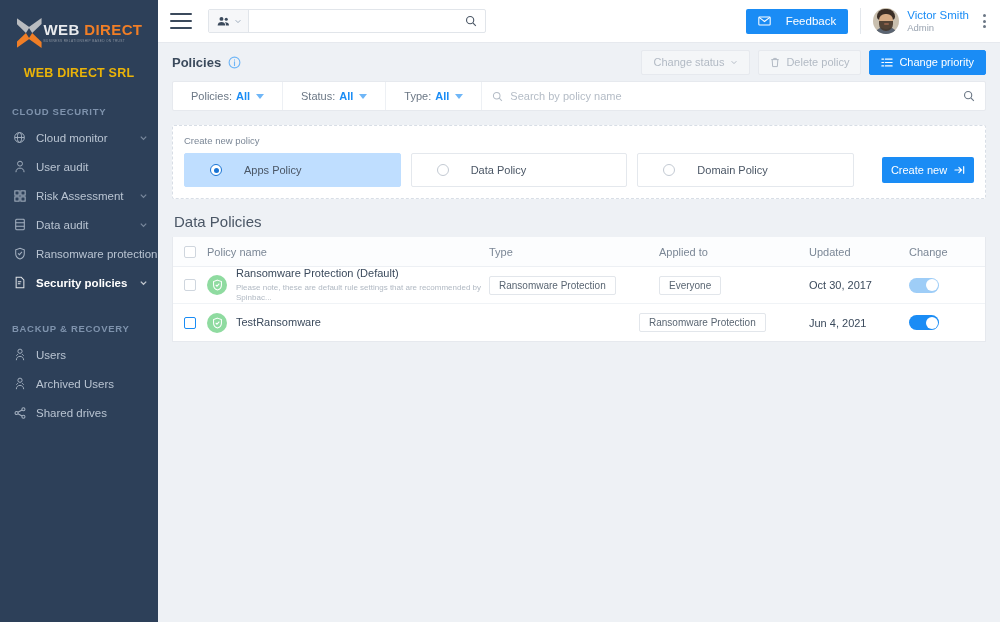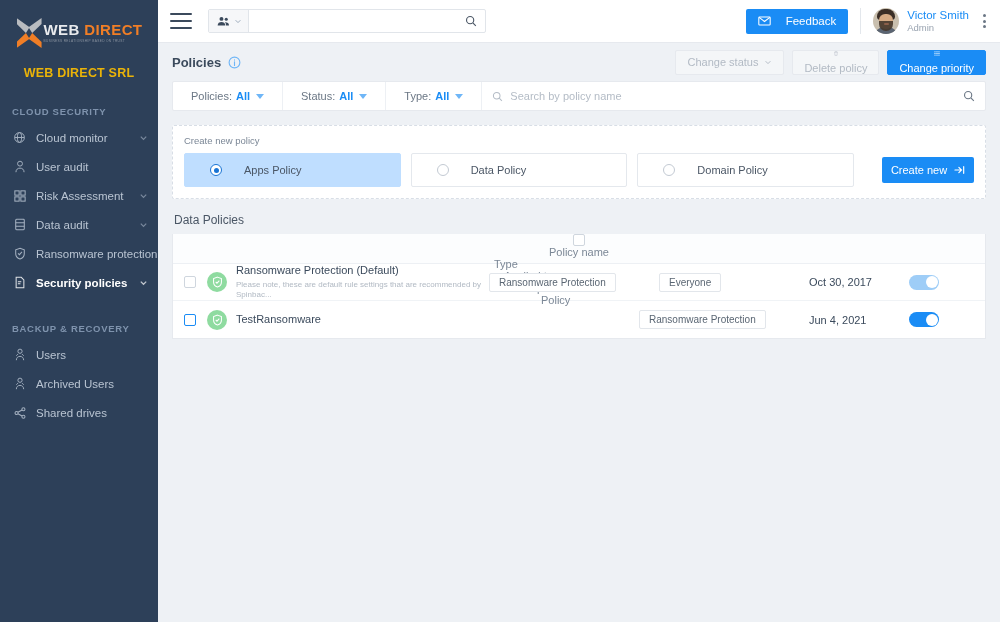--- a/index.html
+++ b/index.html
@@ -126,21 +126,21 @@
   .page-title { font-size: 13px; font-weight: bold; color: #3b4a5c; }
   .info-ico { margin-left: 7px; display: flex; align-items: center; cursor: pointer; }
   .head-spacer { flex: 1; }
   .btn {
     display: flex; align-items: center; gap: 6px; height: 25px; padding: 0 11px;
     font-size: 11px; border-radius: 2px; cursor: pointer; white-space: nowrap;
     font-family: "Liberation Sans", sans-serif;
   }
   .btn-disabled { background: #f4f6f8; color: #b2bac4; border: 1px solid #e6e9ee; }
   .btn-primary { background: #1a8cf5; color: #ffffff; border: 1px solid #1a8cf5; }
-  .btn + .btn { margin-left: 8px; flex-direction: column; }
+  .btn + .btn { margin-left: 8px; }
 
   
   .filterbar {
     height: 30px; min-height: 30px; margin: 0 14px; background: #ffffff;
     display: flex; align-items: center; border: 1px solid #e6e9ee; border-radius: 2px;
   }
   .filter {
     display: flex; align-items: center; gap: 4px; height: 100%;
     padding: 0 18px; font-size: 11px; color: #6b7785; cursor: pointer;
     border-right: 1px solid #edf0f4; white-space: nowrap;
@@ -178,27 +178,26 @@
     width: 5px; height: 5px; border-radius: 50%; background: #1a74d4;
   }
   .create-btn {
     width: 92px; height: 26px; background: #1a8cf5; color: #fff; border: 0;
     border-radius: 2px; font-size: 11px; cursor: pointer; margin-left: 18px;
     display: flex; align-items: center; justify-content: center; gap: 7px;
     font-family: "Liberation Sans", sans-serif;
   }
 
   
-  .table-title { font-size: 12px; color: #4a5665; padding: 14px 0 7px 16px; font-weight: normal; }
+  .table-title { font-size: 15px; color: #4a5665; padding: 14px 0 7px 16px; font-weight: normal; }
   .table { margin: 0 14px; background: #ffffff; border: 1px solid #e6e9ee; border-top: 0; }
   .thead {
     display: flex; align-items: center; height: 30px;
     border-bottom: 1px solid #edf0f4; font-size: 11px; color: #7b8796;
     background: #fcfdfe;
-    flex-direction: column;
   }
   .trow {
     display: flex; align-items: center; height: 37px;
     border-bottom: 1px solid #f0f3f6; font-size: 11px; color: #3b4a5c;
   }
   .trow:last-child { border-bottom: 0; }
   .c-check { width: 34px; min-width: 34px; display: flex; justify-content: center; align-items: center; }
   .c-name { flex: 1; display: flex; align-items: center; }
   .c-type { width: 170px; min-width: 170px; }
   .c-applied { width: 150px; min-width: 150px; }
@@ -521,21 +520,21 @@
 
     <div class="table">
       <div class="thead">
         <div class="c-check">
             <span class="cbox"></span>
           </div>
         <div class="c-name">Policy name</div>
         <div class="c-type">Type</div>
         <div class="c-applied">Applied to</div>
         <div class="c-updated">Updated</div>
-        <div class="c-status">Policy</div>
+        <div class="c-status">Change</div>
       </div>
 
       <div class="trow">
         <div class="c-check">
             <span class="cbox"></span>
           </div>
         <div class="c-name">
           <span class="shield">
             <svg width="11" height="12" viewBox="0 0 14 15" fill="none" stroke="#ffffff" stroke-width="1.3">
               <path d="M7 1.3l5 1.9v4.3c0 3.4-2.3 5.6-5 6.3-2.7-.7-5-2.9-5-6.3V3.2z"></path>

